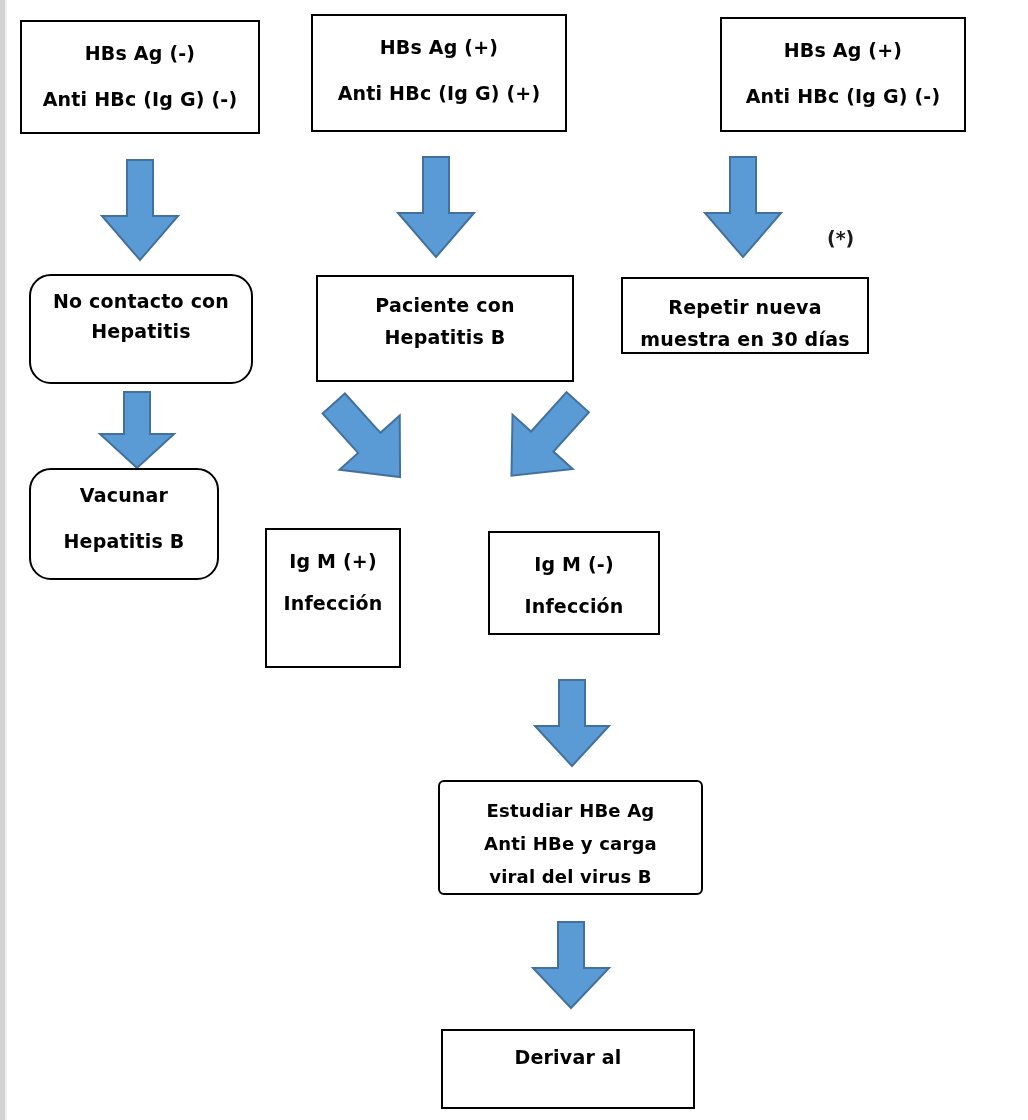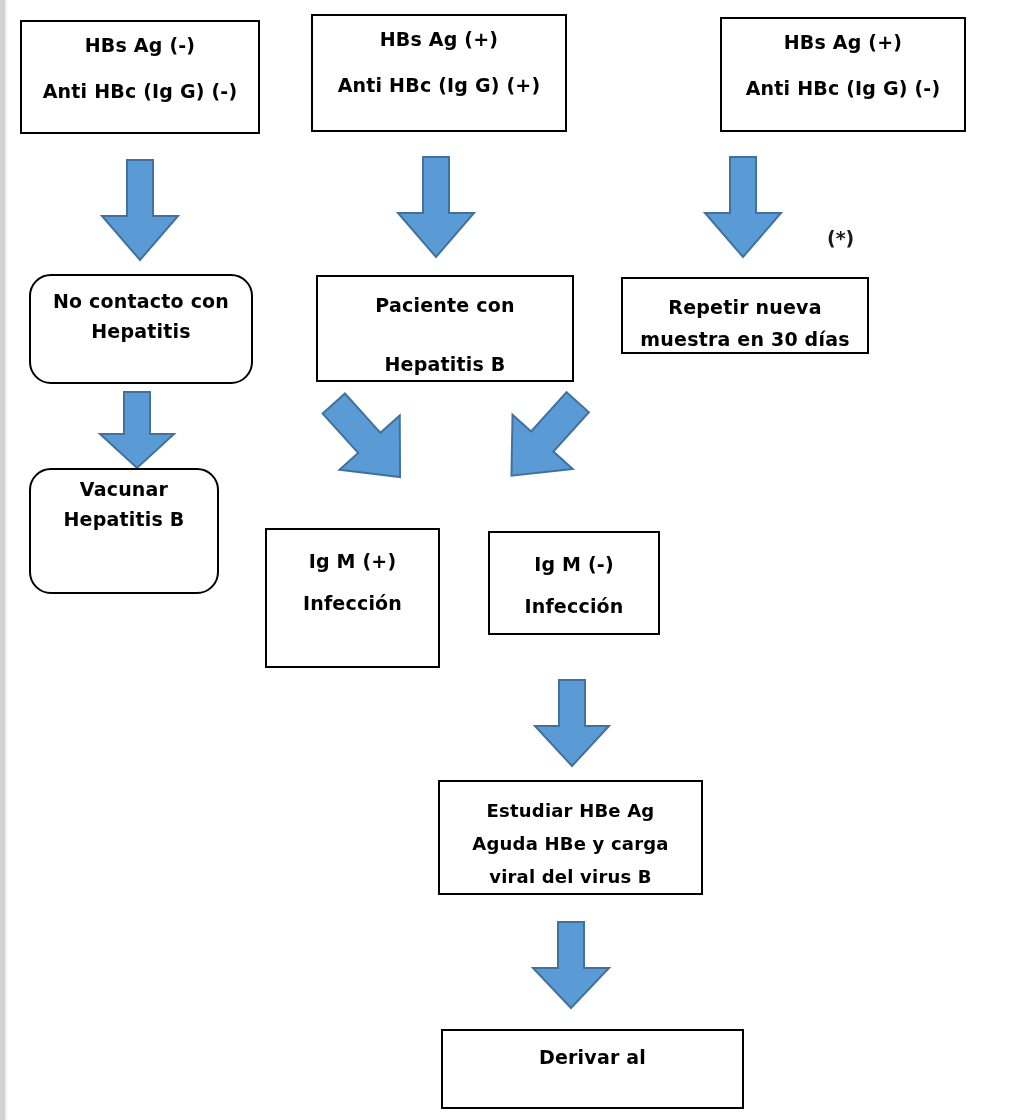--- a/index.html
+++ b/index.html
@@ -51,21 +51,21 @@
     text-align: center;
     color: #000000;
     font-weight: bold;
     font-family: "DejaVu Sans", sans-serif;
     letter-spacing: 0.2px;
     white-space: nowrap;
   }
 
   
   .t-hdr .line { font-size: 19px; line-height: 46px; }
-  .t-hdr { padding-top: 0; }
+  .t-hdr { padding-top: 8px; }
 
   .t-mid .line { font-size: 19px; line-height: 32px; }
   .t-mid { padding-top: 12px; }
 
   .t-tight .line { font-size: 19px; line-height: 30px; }
   .t-tight { padding-top: 10px; border-radius: 22px; }
 
   .t-igm .line { font-size: 19px; line-height: 42px; }
   .t-igm { padding-top: 10px; }
 
@@ -126,21 +126,21 @@
     </svg>
   </div>
 
   <span class="asterisk" style="left:827px; top:227px;">(*)</span>
 
   <div class="node t-tight" style="left:29px; top:274px; width:224px; height:110px;">
     <span class="line">No contacto con</span>
     <span class="line">Hepatitis</span>
   </div>
 
-  <div class="node t-mid" style="left:316px; top:275px; width:258px; height:107px;justify-content:space-between;">
+  <div class="node t-mid" style="left:316px; top:275px; width:258px; height:107px;">
     <span class="line">Paciente con</span>
     <span class="line">Hepatitis B</span>
   </div>
 
   <div class="node t-mid" style="left:621px; top:277px; width:248px; height:77px;">
     <span class="line">Repetir nueva</span>
     <span class="line">muestra en 30 días</span>
   </div>
 
   <div class="arrow" style="left:98px; top:390px; width:78px; height:80px;">
@@ -158,51 +158,51 @@
   </div>
 
   <div class="arrow" style="left:495px; top:388px; width:100px; height:105px;">
     <svg viewBox="0 0 100 105" preserveAspectRatio="none">
       <g transform="rotate(42 50 52)">
         <polygon points="34,2 64,2 64,55 90,55 49,101 9,55 34,55" fill="#5B9BD5" stroke="#41719C" stroke-width="2"></polygon>
       </g>
     </svg>
   </div>
 
-  <div class="node t-tight" style="left:29px; top:468px; width:190px; height:126px; padding-top:4px;">
+  <div class="node t-tight" style="left:29px; top:468px; width:190px; height:112px; padding-top:10px;gap:16px;">
     <span class="line">Vacunar</span>
     <span class="line">Hepatitis B</span>
   </div>
 
-  <div class="node t-igm" style="left:265px; top:528px; width:175px; height:140px;">
+  <div class="node t-igm" style="left:265px; top:528px; width:136px; height:140px;">
     <span class="line">Ig M (+)</span>
     <span class="line">Infección</span>
   </div>
 
   <div class="node t-igm" style="left:488px; top:531px; width:172px; height:104px;">
     <span class="line">Ig M (-)</span>
     <span class="line">Infección</span>
     <span class="line">Crónica</span>
   </div>
 
   <div class="arrow" style="left:533px; top:678px; width:78px; height:90px;">
     <svg viewBox="0 0 78 90" preserveAspectRatio="none">
       <polygon points="26,2 52,2 52,48 76,48 39,88 2,48 26,48" fill="#5B9BD5" stroke="#41719C" stroke-width="2"></polygon>
     </svg>
   </div>
 
-  <div class="node t-sm" style="left:438px; top:780px; width:265px; height:115px;">
+  <div class="node t-sm" style="left:438px; top:780px; width:265px; height:115px;border-radius:6px;">
     <span class="line">Estudiar HBe Ag</span>
-    <span class="line">Aguda HBe y carga</span>
+    <span class="line">Anti HBe y carga</span>
     <span class="line">viral del virus B</span>
   </div>
 
   <div class="arrow" style="left:531px; top:920px; width:80px; height:90px;">
     <svg viewBox="0 0 80 90" preserveAspectRatio="none">
       <polygon points="27,2 53,2 53,48 78,48 40,88 2,48 27,48" fill="#5B9BD5" stroke="#41719C" stroke-width="2"></polygon>
     </svg>
   </div>
 
-  <div class="node t-mid" style="left:441px; top:1029px; width:303px; height:80px; padding-top:10px;">
+  <div class="node t-mid" style="left:441px; top:1029px; width:254px; height:80px; padding-top:10px;">
     <span class="line">Derivar al</span>
   </div>
 
 </div>
 
 </body></html>

